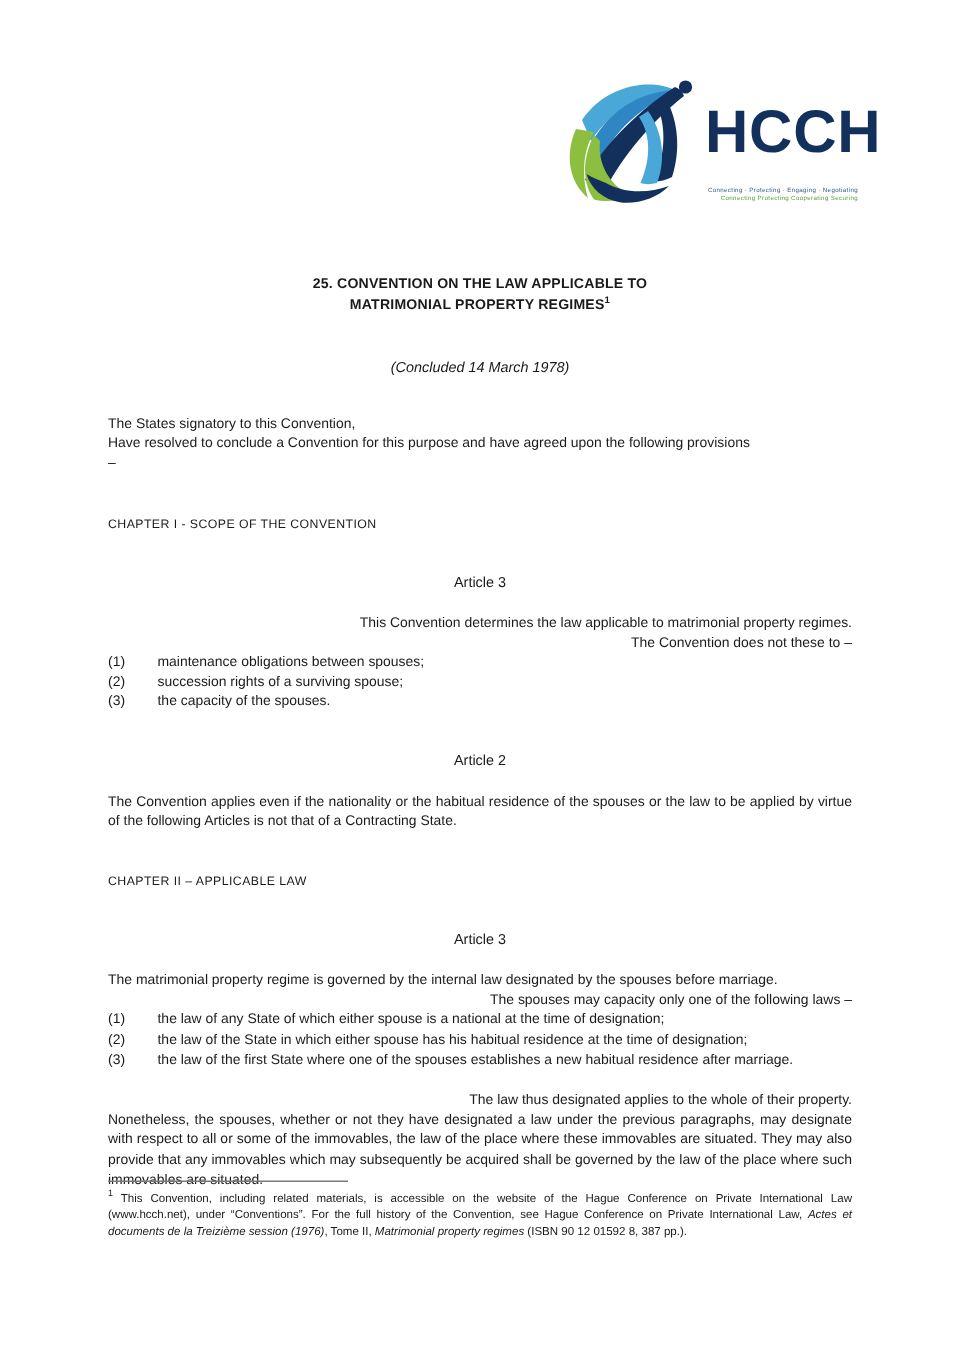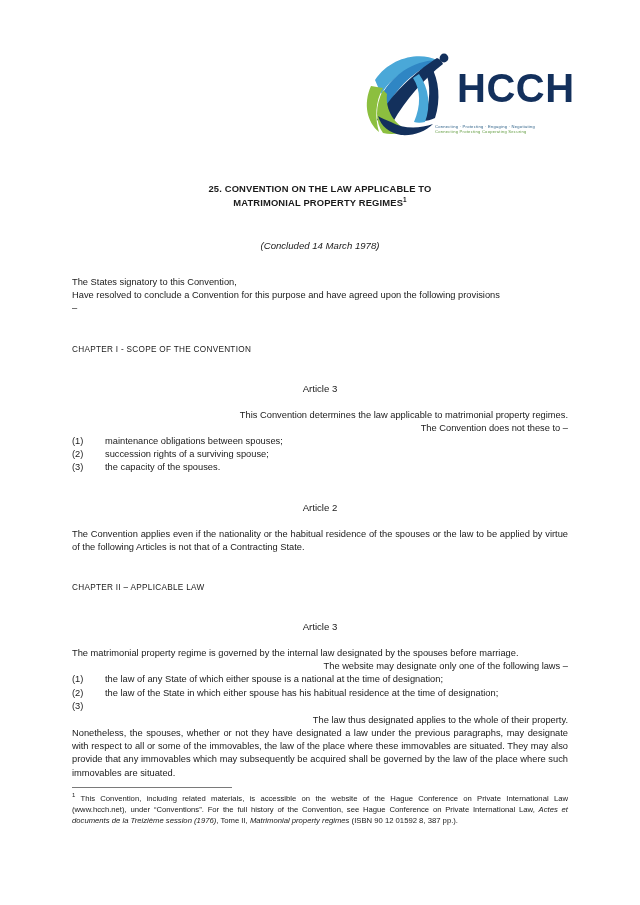--- a/index.html
+++ b/index.html
@@ -20,23 +20,24 @@
     width: 640px;
     height: 905px;
     background: #ffffff;
     overflow: hidden;
   }
 
   
   .logo-block {
     position: absolute;
     top: 50px;
-    right: 81px;
+    right: 68px;
     width: 198px;
     height: 100px;
+    text-align: right;
   }
   .logo-mark {
     position: absolute;
     left: 0;
     top: 0;
     width: 92px;
     height: 86px;
   }
   .logo-word {
     position: absolute;
@@ -240,32 +241,33 @@
       </div>
     </div>
 
     <div class="article-heading">Article 2</div>
     <div class="body-para">The Convention applies even if the nationality or the habitual residence of the spouses or the law to be applied by virtue of the following Articles is not that of a Contracting State.</div>
 
     <div class="chapter-heading">CHAPTER II – APPLICABLE LAW</div>
 
     <div class="article-heading">Article 3</div>
     <div class="body-para">The matrimonial property regime is governed by the internal law designated by the spouses before marriage.</div>
-    <div class="body-para tight nowrap">The website may designate only one of the following laws –</div>
+    <div class="body-para tight nowrap">The spouses may capacity only one of the following laws –</div>
     <div class="numlist">
       <div class="li nowrap">
         <span class="num">(1)</span>
         <span>the law of any State of which either spouse is a national at the time of designation;</span>
       </div>
       <div class="li nowrap">
         <span class="num">(2)</span>
         <span>the law of the State in which either spouse has his habitual residence at the time of designation;</span>
       </div>
       <div class="li">
         <span class="num">(3)</span>
+        <span>the law of the first State where one of the spouses establishes a new habitual residence after marriage.</span>
       </div>
     </div>
     <div class="body-para nowrap">The law thus designated applies to the whole of their property.</div>
     <div class="body-para tight">Nonetheless, the spouses, whether or not they have designated a law under the previous paragraphs, may designate with respect to all or some of the immovables, the law of the place where these immovables are situated. They may also provide that any immovables which may subsequently be acquired shall be governed by the law of the place where such immovables are situated.</div>
 
   </div>
 
   <div class="footnote-area">
     <div class="footnote-rule"></div>
     <div class="footnote-text"><sup>1</sup> <span>This Convention, including related materials, is accessible on the website of the Hague Conference on Private International Law (www.hcch.net), under “Conventions”. For the full history of the Convention, see Hague Conference on Private International Law, </span><i>Actes et documents de la Treizième session (1976)</i><span>, Tome II, </span><i>Matrimonial property regimes</i><span> (ISBN 90 12 01592 8, 387 pp.).</span></div>

